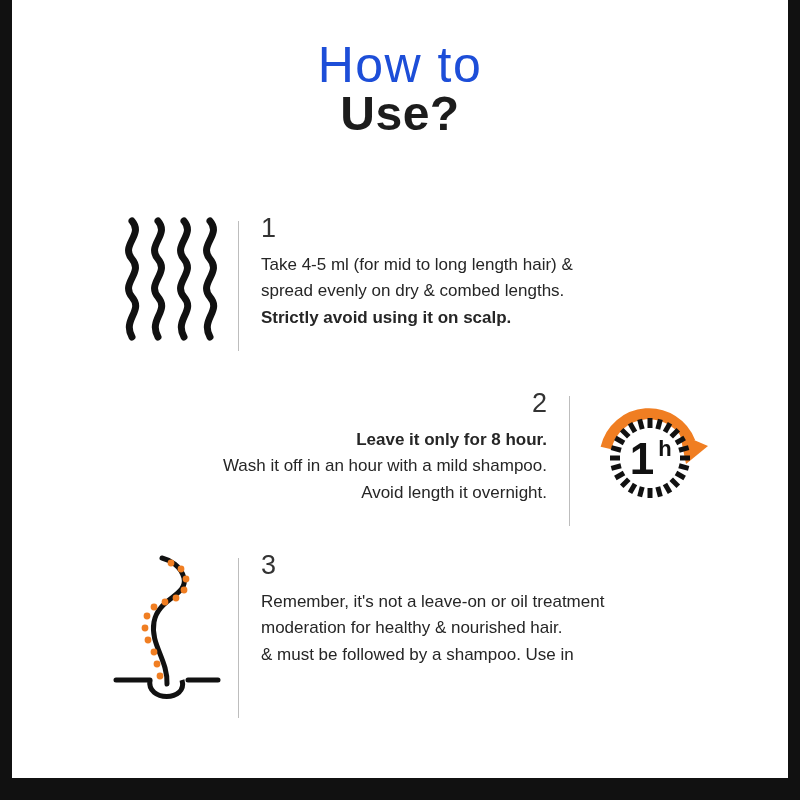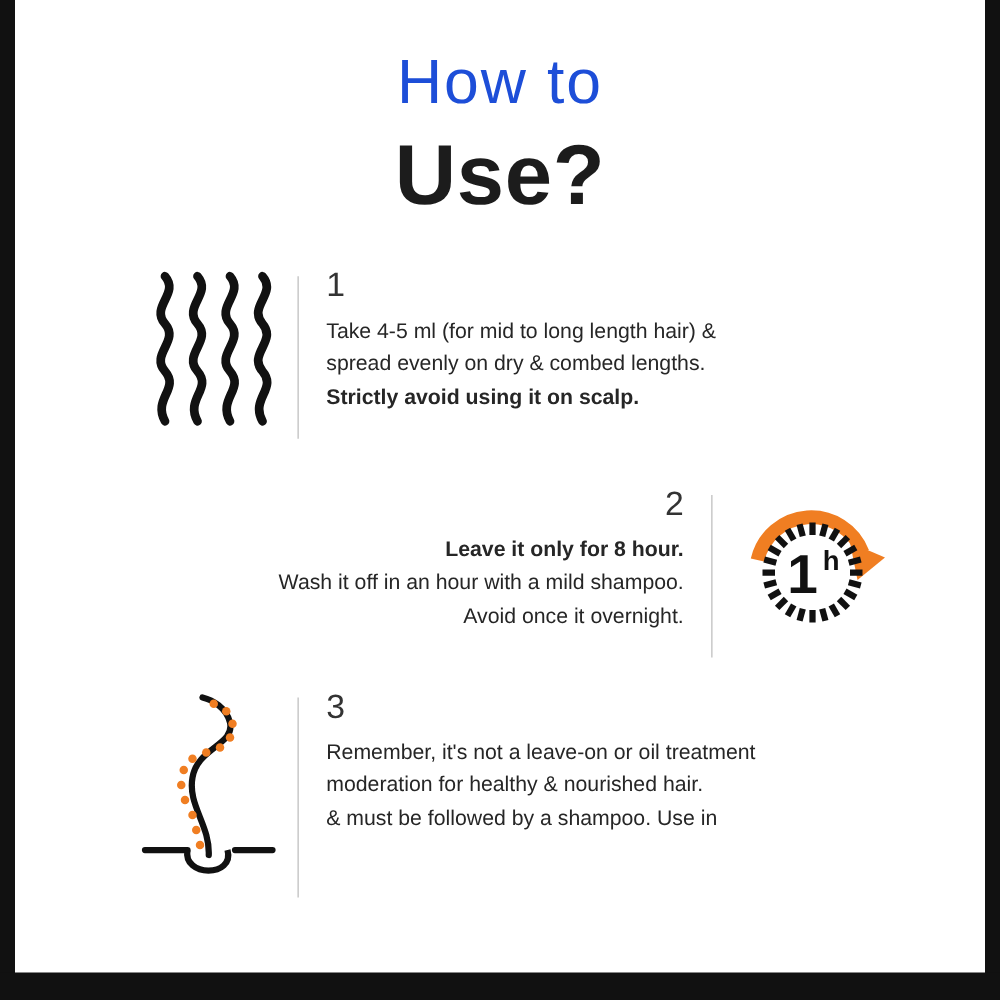--- a/index.html
+++ b/index.html
@@ -39,25 +39,25 @@
   }
   .heading .line1 {
     display: block;
     font-size: 50px;
     font-weight: 300;
     letter-spacing: 1.5px;
     color: #1d4ed8;
   }
   .heading .line2 {
     display: block;
-    font-size: 68px;
+    font-size: 48px;
     font-weight: 700;
     letter-spacing: 0.5px;
     color: #1c1c1c;
-    margin-top: 16px;
+    margin-top: 0;
   }
 
   
   .step {
     position: absolute;
     display: flex;
     align-items: flex-start;
   }
   .divider {
     width: 1px;
@@ -149,21 +149,21 @@
       </div>
     </div>
   </div>
 
   <div class="step" id="step-2">
     <div class="text-col">
       <div class="step-num">2</div>
       <div class="step-body">
         <div class="bold">Leave it only for 8 hour.</div>
         <div>Wash it off in an hour with a mild shampoo.</div>
-        <div>Avoid once it overnight.</div>
+        <div>Avoid length it overnight.</div>
       </div>
     </div>
     <div class="divider"></div>
     <div class="icon-col">
       <span class="icon-wrap">
         <svg width="128" height="128" viewBox="0 0 128 128" xmlns="http://www.w3.org/2000/svg">
 
           <g fill="none" stroke="#F07E22" stroke-width="11" stroke-linecap="butt">
             <path d="M20 58 A 44 44 0 0 1 104 52"></path>
           </g>

